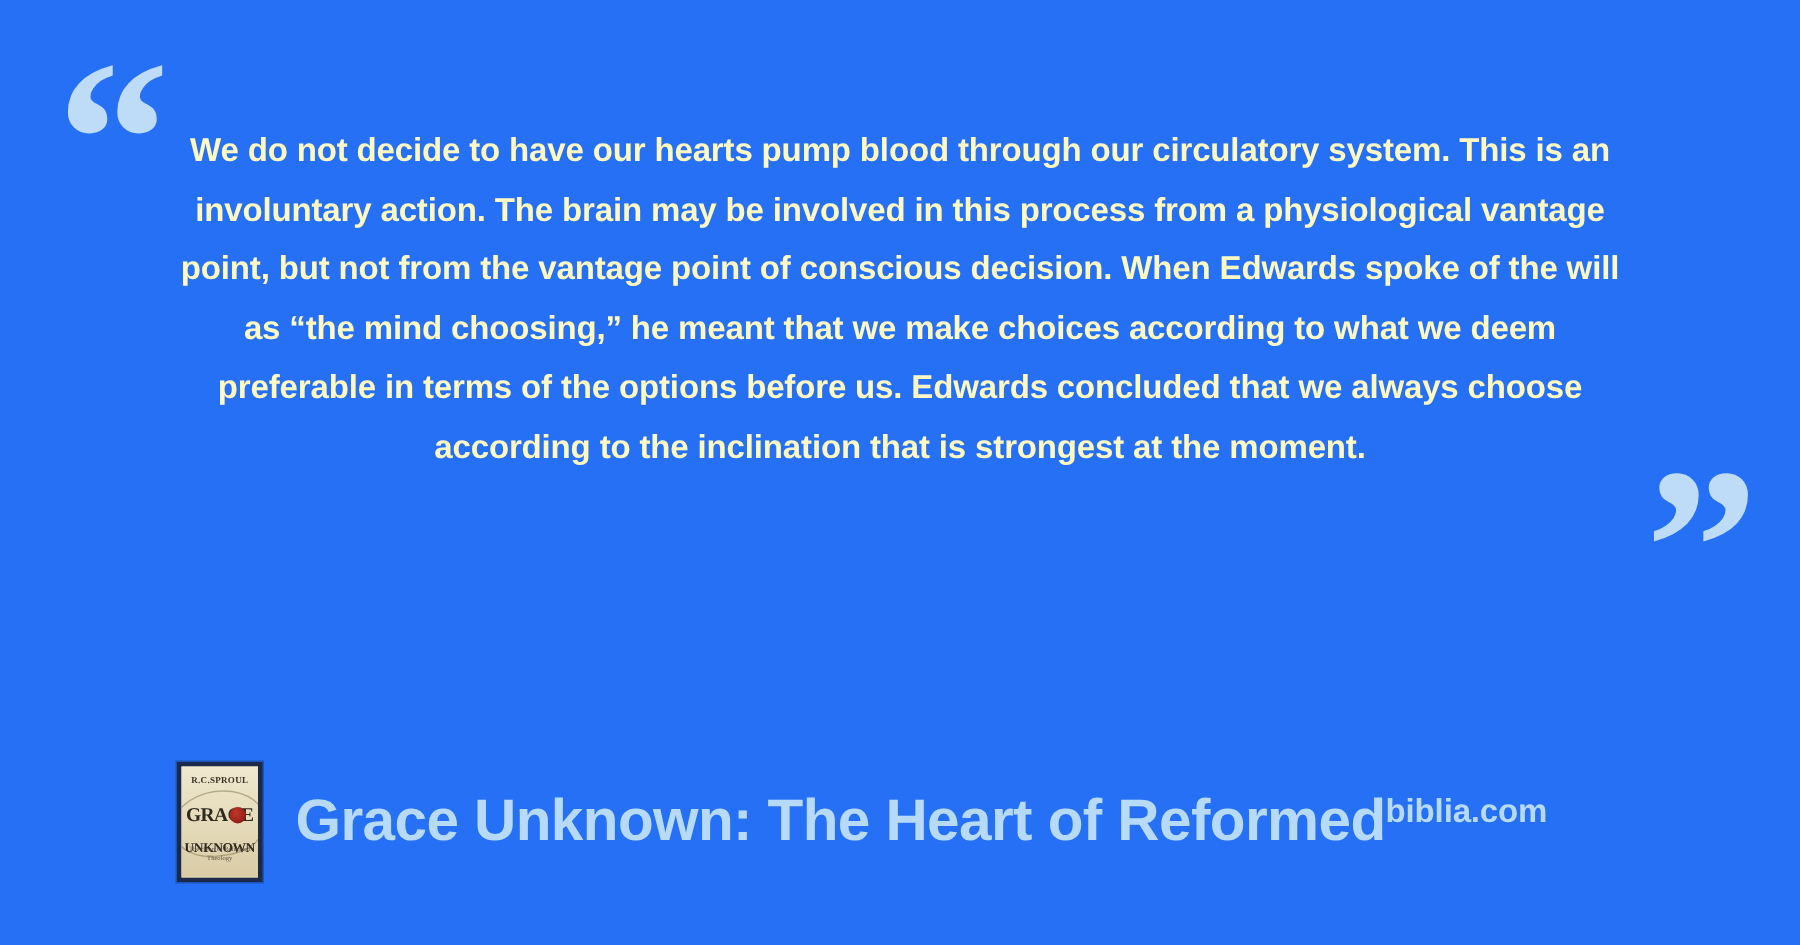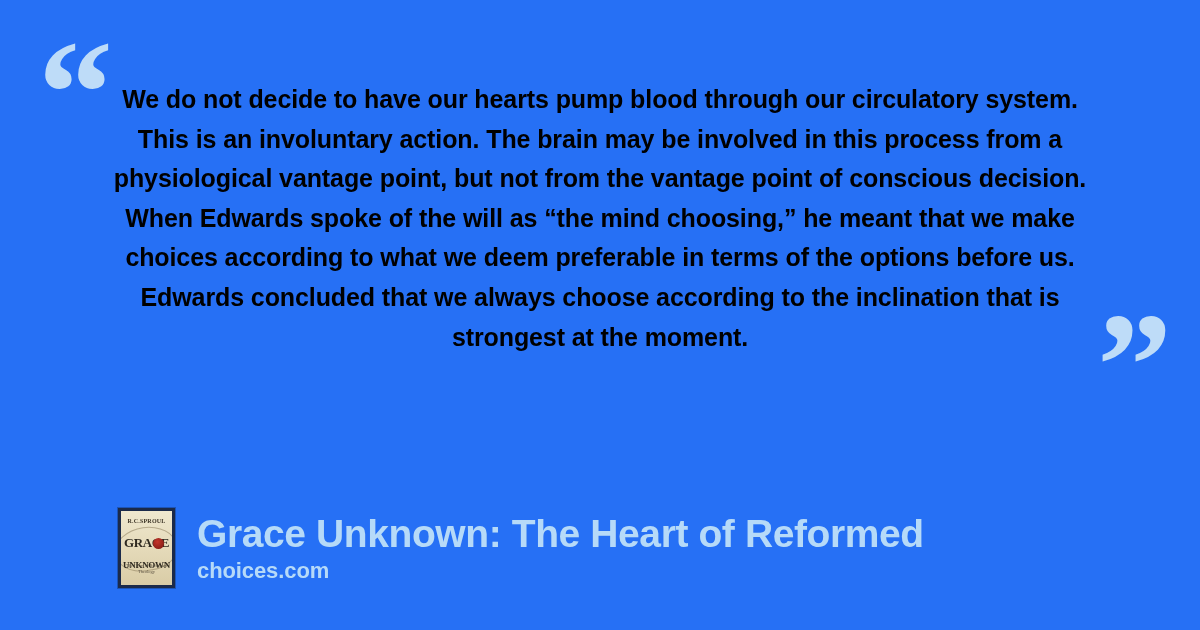--- a/index.html
+++ b/index.html
@@ -45,24 +45,24 @@
   
   .quote-block {
     position: absolute;
     left: 108px;
     top: 80px;
     width: 984px;
     text-align: center;
   }
   .quote-text {
     margin: 0;
-    color: #000000;
-    font-family: "Liberation Sans", sans-serif;
-    font-weight: 700;
-    font-size: 25px;
+    color: #fef9c3;
+    font-family: "Liberation Sans", sans-serif;
+    font-weight: 700;
+    font-size: 22px;
     line-height: 39.6px;
     letter-spacing: -0.1px;
     text-rendering: optimizeLegibility;
   }
 
   
   .footer {
     position: absolute;
     left: 118px;
     bottom: 42px;
@@ -155,21 +155,21 @@
     top: 16px;
     width: 60px;
     height: 42px;
     border: 1px solid rgba(120,105,70,0.45);
     border-radius: 50% 50% 45% 45%;
     transform: rotate(-8deg);
   }
 
   .footer-text {
     display: flex;
-    flex-direction: column;
+    flex-direction: row;
     justify-content: center;
   }
   .book-title {
     margin: 0;
     color: #b6daf8;
     font-family: "Liberation Sans", sans-serif;
     font-weight: 700;
     font-size: 39px;
     line-height: 44px;
     letter-spacing: -0.4px;
@@ -206,18 +206,18 @@
         <div class="cover-author">R.C.SPROUL</div>
         <div class="cover-title">GRACE</div>
         <div class="cover-rose"></div>
         <div class="cover-subtitle2">UNKNOWN</div>
         <div class="cover-sub">The Heart of Reformed Theology</div>
       </div>
     </div>
 
     <div class="footer-text">
       <div class="book-title">Grace Unknown: The Heart of Reformed</div>
-      <div class="site-url">choices.com</div>
+      <div class="site-url">biblia.com</div>
     </div>
 
   </div>
 
 </div>
 
 </body></html>

